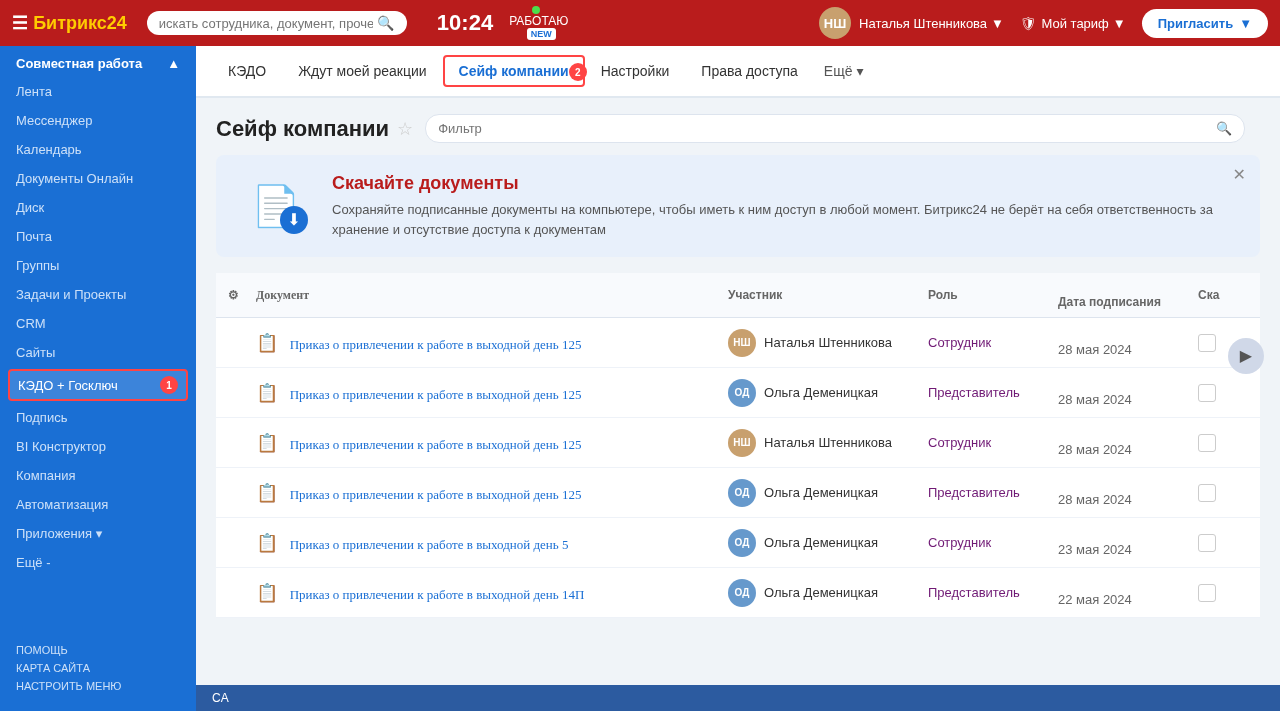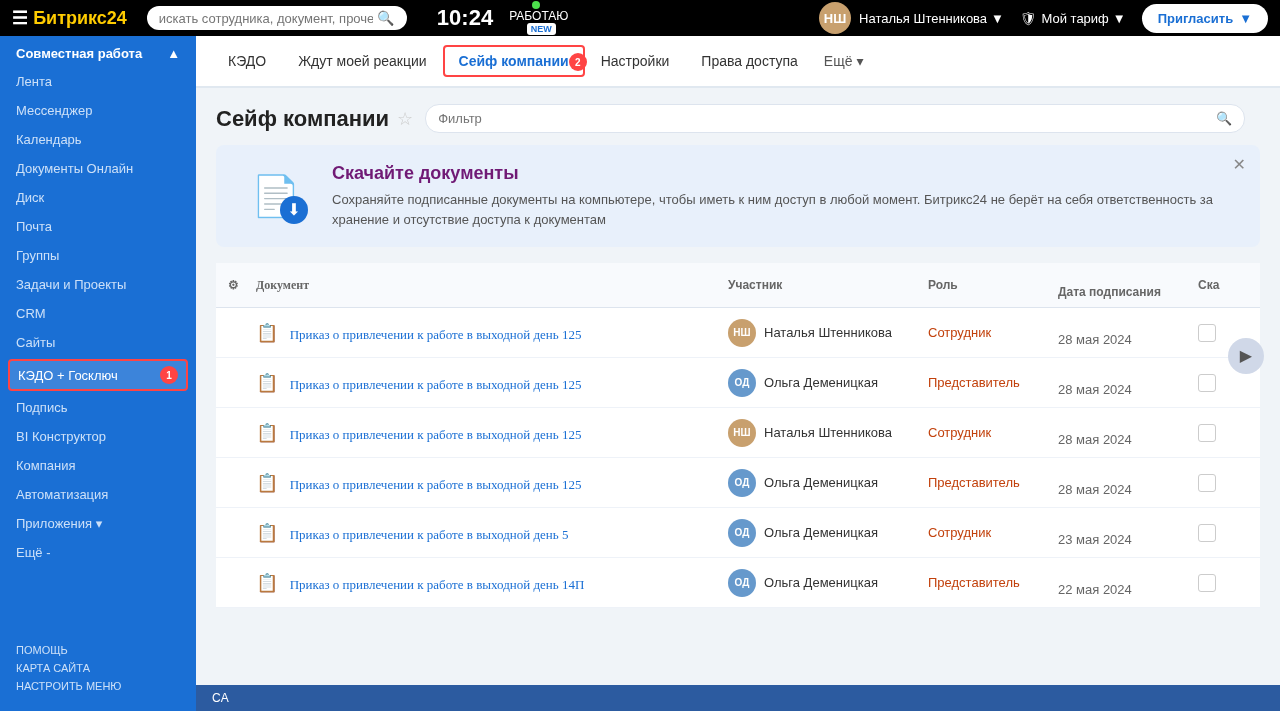--- a/index.html
+++ b/index.html
@@ -1,24 +1,24 @@
 <!DOCTYPE html>
 <html><head>
   <meta charset="utf-8">
   <style>
     * { box-sizing: border-box; margin: 0; padding: 0; }
     body { font-family: Arial, sans-serif; font-size: 13px; background: #f0f4f8; display: flex; flex-direction: column; height: 711px; overflow: hidden; }
 
     
     .topbar {
-      background: #000000;
+      background: #b91c1c;
       display: flex;
       align-items: center;
       padding: 0 12px;
-      height: 36px;
+      height: 46px;
       flex-shrink: 0;
     }
     .topbar-logo {
       color: #fff;
       font-size: 18px;
       font-weight: bold;
       margin-right: 20px;
       white-space: nowrap;
     }
     .topbar-logo span { color: #ffcc00; }
@@ -304,21 +304,21 @@
       justify-content: center;
       font-size: 16px;
       position: absolute;
       bottom: -4px;
       right: 8px;
     }
     .banner-text { flex: 1; }
     .banner-title {
       font-size: 18px;
       font-weight: bold;
-      color: #701a75;
+      color: #b91c1c;
       margin-bottom: 6px;
     }
     .banner-desc { font-size: 13px; color: #555; line-height: 1.5; }
     .banner-close {
       position: absolute;
       top: 10px;
       right: 14px;
       color: #888;
       cursor: pointer;
       font-size: 16px;
@@ -362,21 +362,21 @@
       flex-shrink: 0;
       display: flex;
       align-items: center;
       justify-content: center;
       font-size: 10px;
       color: #fff;
       font-weight: bold;
     }
     .participant-avatar.blue { background: #6699cc; }
     .participant-name { font-size: 13px; color: #333; }
-    .role-text { font-size: 13px; color: #c2410c; }
+    .role-text { font-size: 13px; color: #701a75; }
     .date-text { font-size: 13px; color: #666; }
     .download-checkbox {
       width: 18px;
       height: 18px;
       border: 1px solid #ccc;
       border-radius: 3px;
       background: #fff;
     }
   </style>
 </head>

